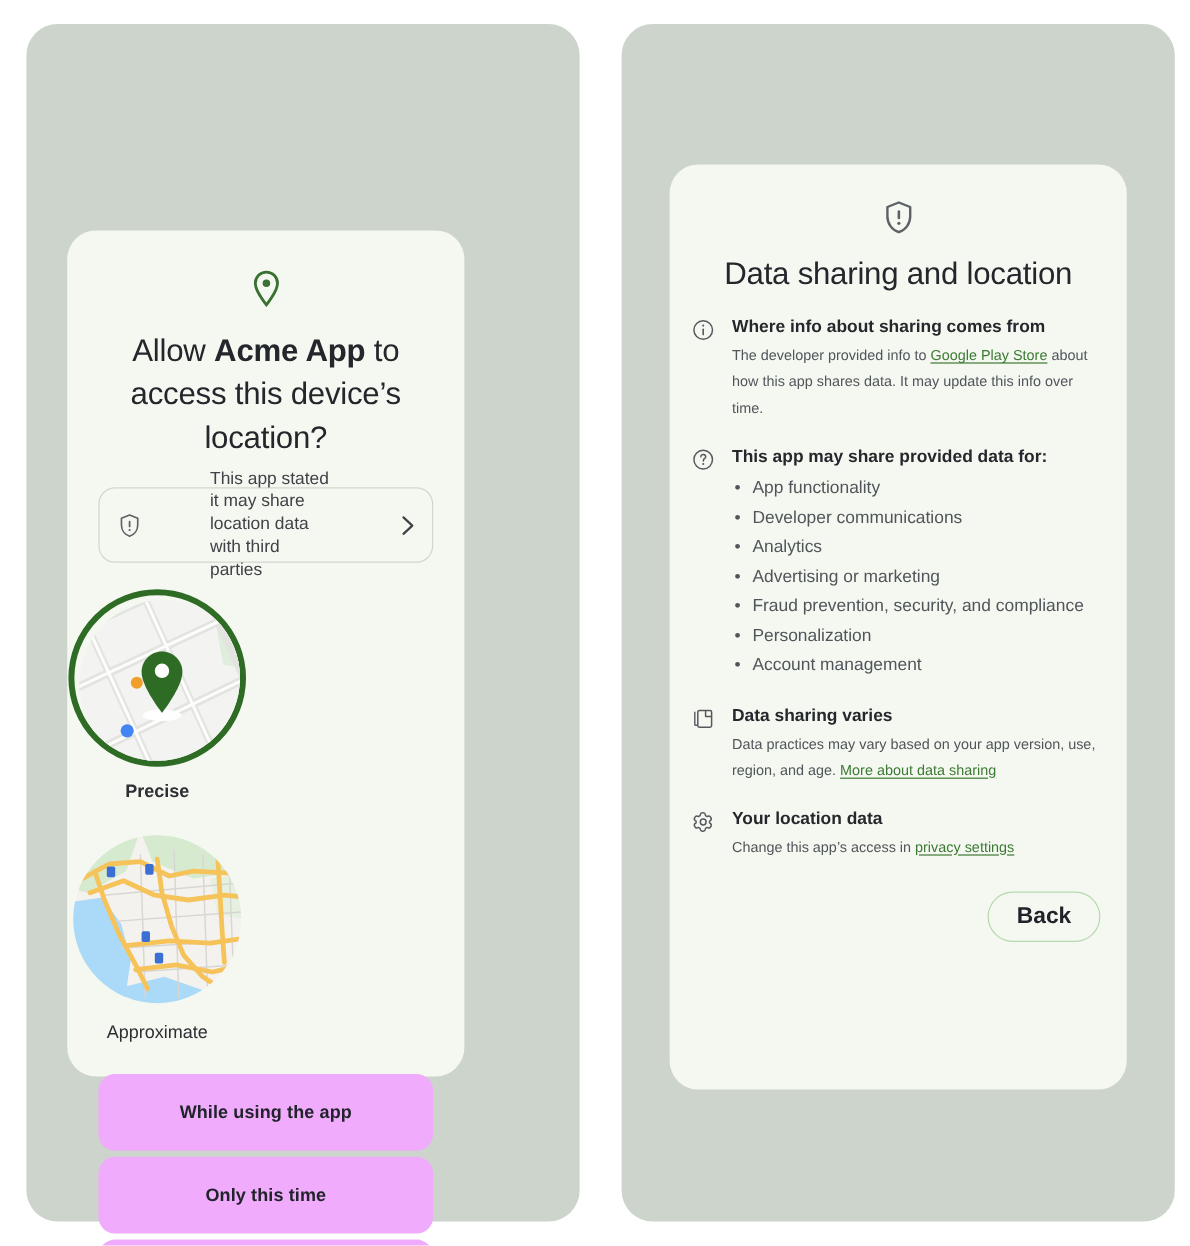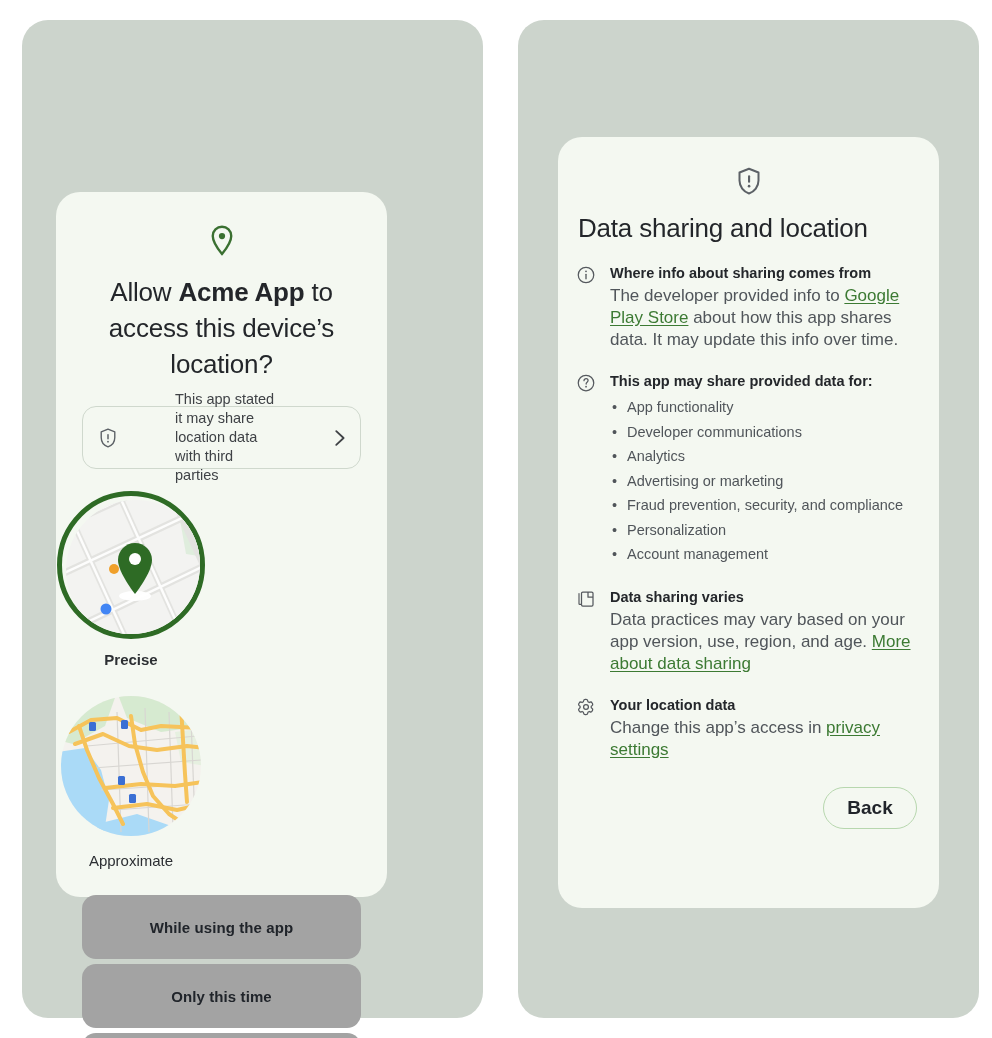--- a/index.html
+++ b/index.html
@@ -119,40 +119,41 @@
   .map-choice.selected .map-label { font-weight: 700; }
 
   
   .actions { margin: 26px 26px 0; }
   .action-btn {
     display: block;
     width: 100%;
     height: 64px;
     border: none;
     border-radius: 14px;
-    background: #a3a3a3;
+    background: #f0abfc;
     color: #20242a;
     font-family: "Liberation Sans", sans-serif;
     font-size: 15px;
     font-weight: 700;
     letter-spacing: 0.1px;
     margin-bottom: 5px;
     cursor: pointer;
   }
   .action-btn:last-child { margin-bottom: 0; }
 
   
   .shield-head {
     margin: 28px auto 0;
     width: 30px;
     height: 32px;
     display: block;
   }
   .details-title {
     margin: 14px 20px 0;
+    text-align: center;
     font-size: 26px;
     line-height: 34px;
     color: #23262a;
     font-weight: 400;
     letter-spacing: -0.2px;
   }
 
   .sections { margin: 18px 22px 0 18px; }
 
   .section {
@@ -170,21 +171,21 @@
   }
   .section .sec-body { flex: 1 1 auto; min-width: 0; }
   .sec-heading {
     font-size: 14.5px;
     line-height: 20px;
     font-weight: 700;
     color: #24272b;
     margin-bottom: 2px;
   }
   .sec-para {
-    font-size: 17px;
+    font-size: 12px;
     line-height: 22px;
     color: #50555a;
   }
   .sec-para a,
   .link {
     color: #3c7a33;
     text-decoration: underline;
     text-underline-offset: 2px;
     cursor: pointer;
   }

